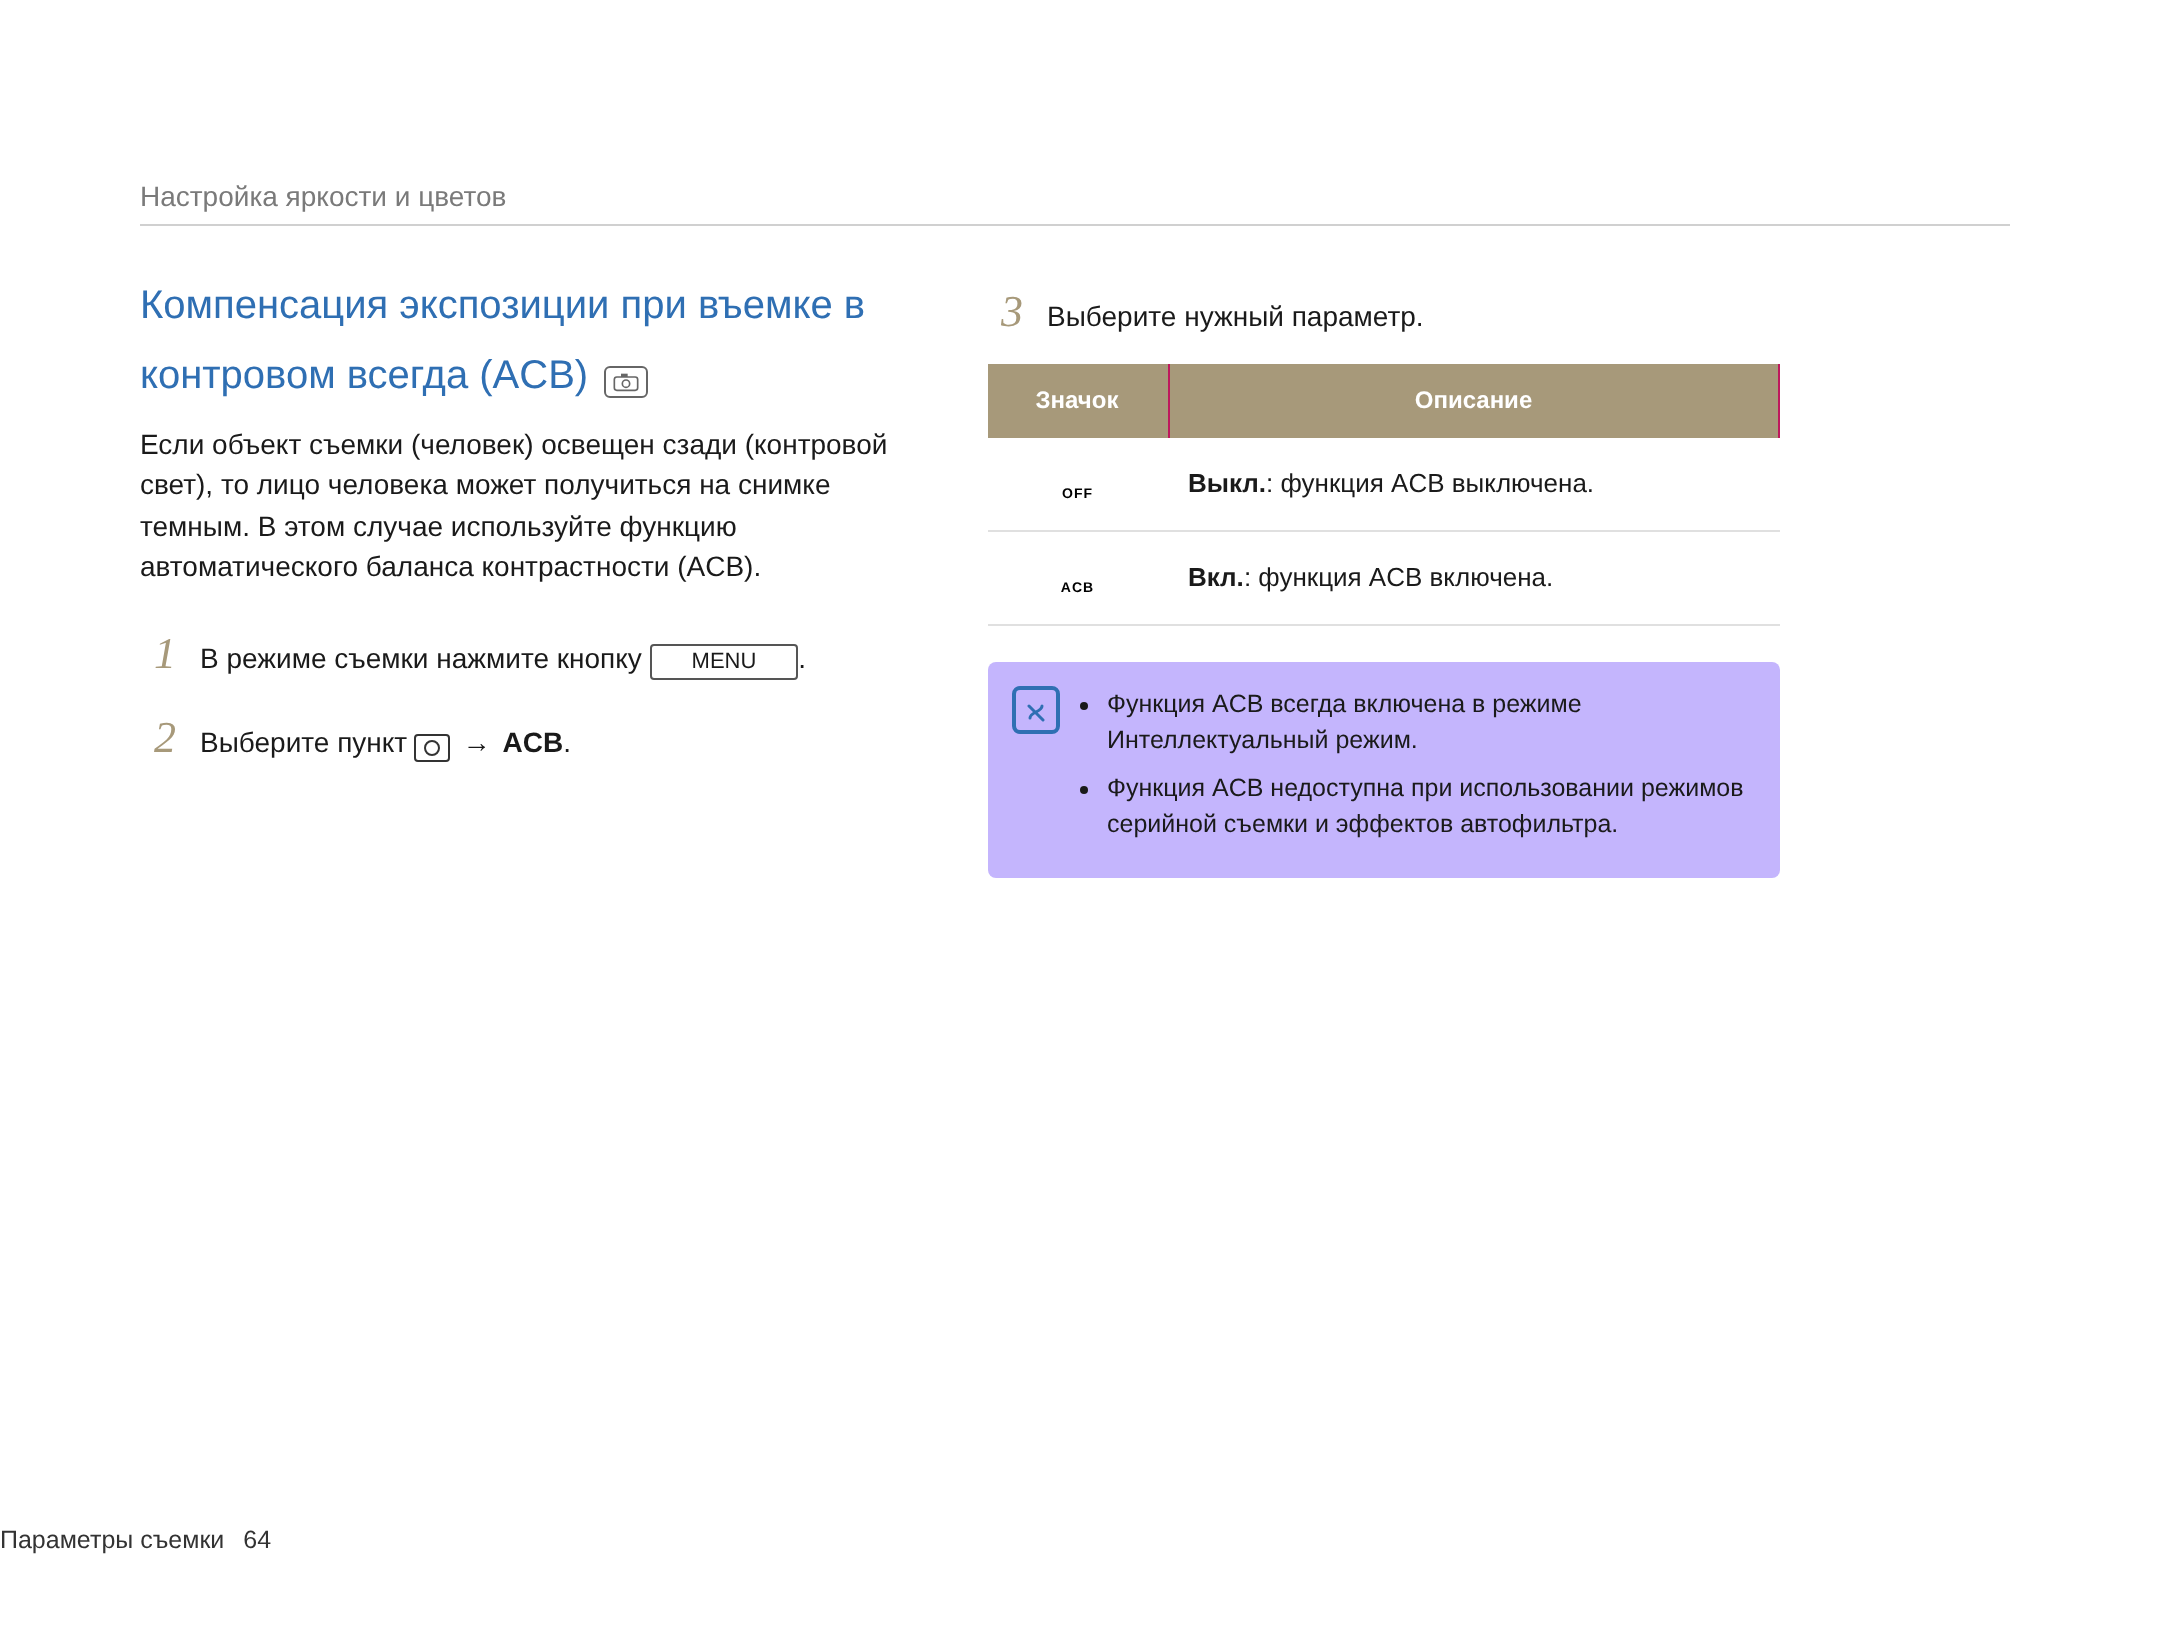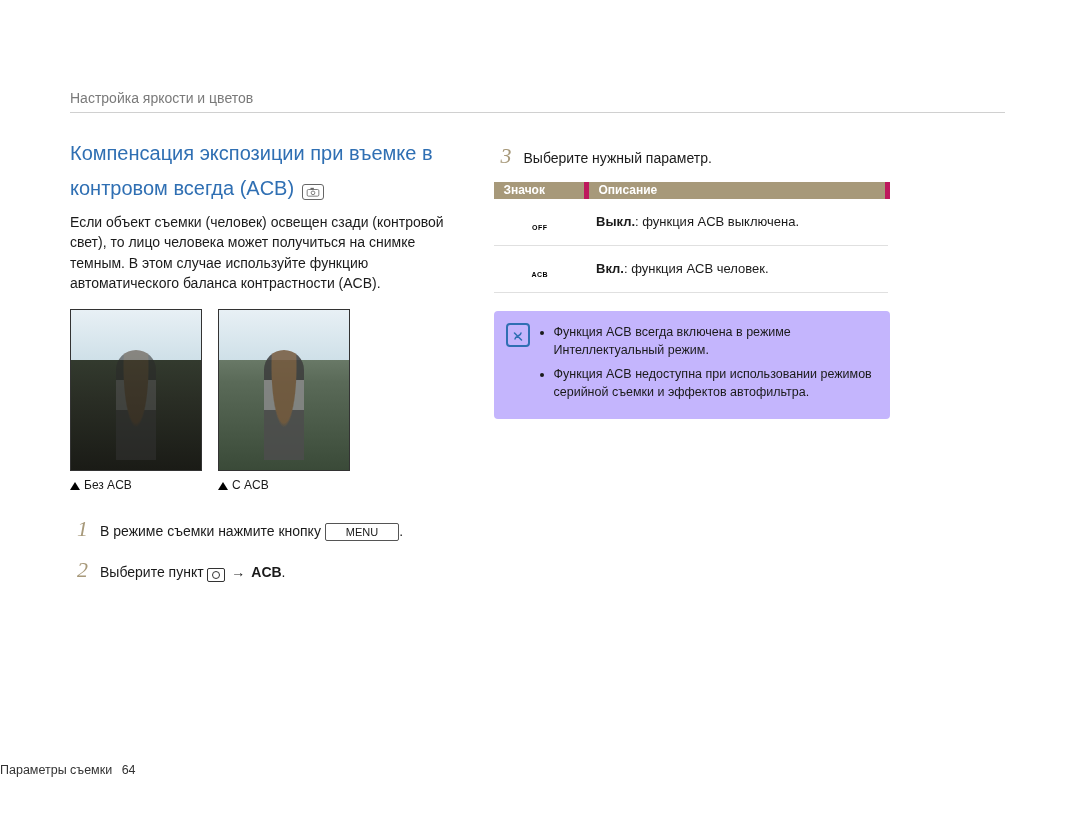--- a/index.html
+++ b/index.html
@@ -162,23 +162,23 @@
   .table {
     width: 100%;
     border-collapse: collapse;
     margin-top: 10px;
   }
   .table th {
     background: #a7997a;
     color: #fff;
     font-size: 12px;
     font-weight: 700;
-    text-align: left;
-    padding: 0 10px;
-    border-right: 5px solid #be185d;
+    text-align: center;
+    padding: 10px 10px;
+    border-right: 1px solid #be185d;
   }
   .table th:first-child { width: 70px; }
   .table td {
     padding: 8px 10px;
     border-bottom: 1px solid #e0e0e0;
     font-size: 13px;
     vertical-align: middle;
   }
   .icon-cell {
     text-align: center;
@@ -257,42 +257,20 @@
           <svg viewBox="0 0 16 12" width="14" height="10">
             <rect x="1" y="3" width="14" height="8" rx="1.5" fill="none" stroke="#666" stroke-width="1"></rect>
             <circle cx="8" cy="7" r="2.2" fill="none" stroke="#666" stroke-width="1"></circle>
             <rect x="5" y="1" width="4" height="2" fill="#666"></rect>
           </svg>
         </span>
       </h2>
 
       <p class="paragraph">Если объект съемки (человек) освещен сзади (контровой свет), то лицо человека может получиться на снимке темным. В этом случае используйте функцию автоматического баланса контрастности (ACB).</p>
 
-      <div class="photo-row">
-        <div>
-          <div class="photo">
-            <div class="sky"></div>
-              <div class="figure"></div>
-          </div>
-          <div class="caption">
-            <span class="tri-up"></span>
-            <span>Без ACB</span>
-          </div>
-        </div>
-        <div>
-          <div class="photo bright">
-            <div class="sky"></div>
-              <div class="figure"></div>
-          </div>
-          <div class="caption">
-            <span class="tri-up"></span>
-            <span>С ACB</span>
-          </div>
-        </div>
-      </div>
 
       <ol class="steps">
         <li>
           <span class="step-num">1</span>
           <span class="step-text">
             <span>В режиме съемки нажмите кнопку </span><span class="key">MENU</span><span>.</span>
           </span>
         </li>
         <li>
           <span class="step-num">2</span>
@@ -331,21 +309,21 @@
             </td>
           </tr>
           <tr>
             <td class="icon-cell">
               <span class="acb-icon">
                 <span class="blob"></span>
                 <span class="label">ACB</span>
               </span>
             </td>
             <td>
-              <span class="bold">Вкл.</span><span>: функция ACB человек.</span>
+              <span class="bold">Вкл.</span><span>: функция ACB включена.</span>
             </td>
           </tr>
         </tbody>
       </table>
 
       <div class="note-box">
         <span class="note-icon">
           <svg viewBox="0 0 24 24">
               <path fill="none" stroke="#2f6fb3" stroke-width="3" stroke-linecap="round" d="M5 8l14 14M6 20c0-6 12-6 12-12"></path>
             </svg>

